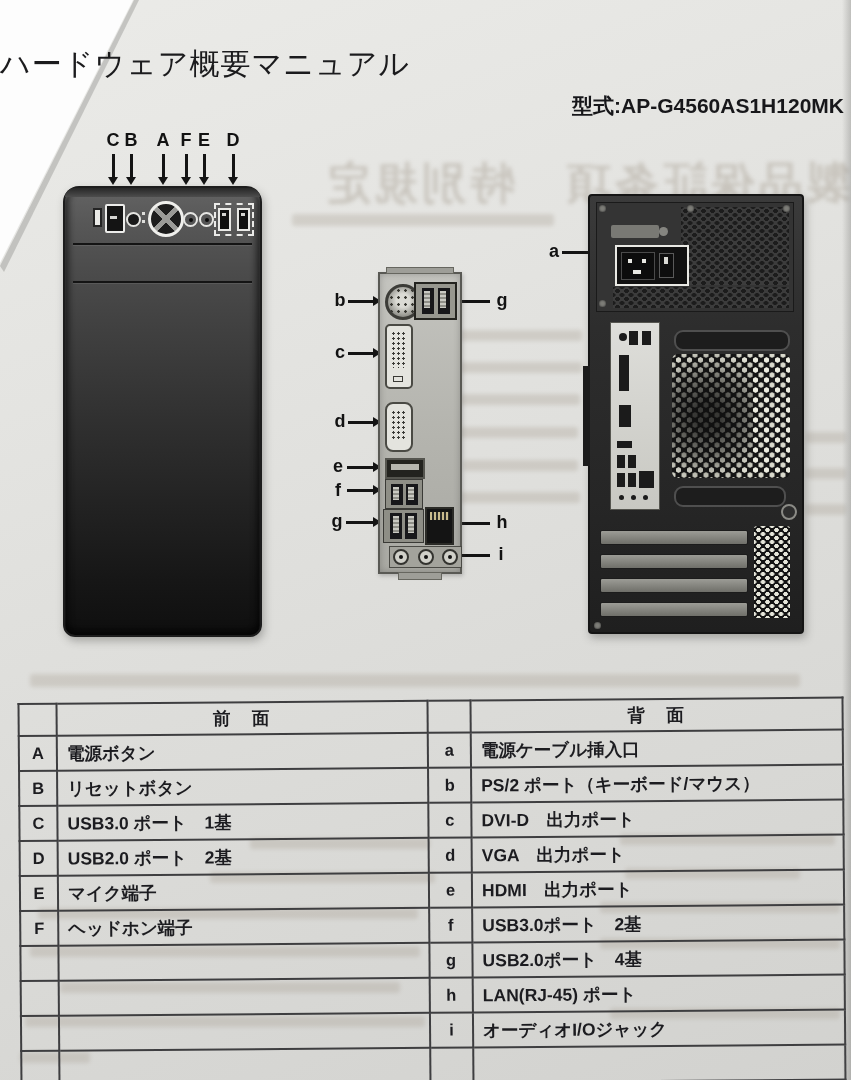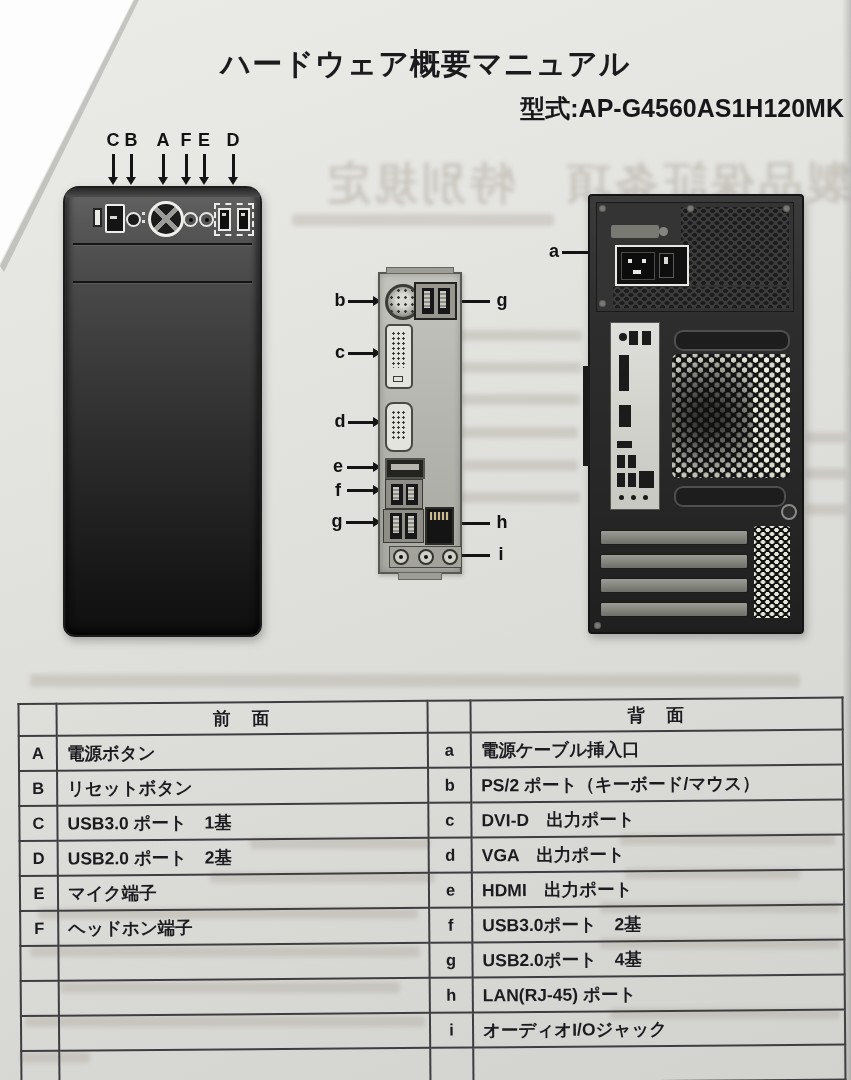--- a/index.html
+++ b/index.html
@@ -10,23 +10,23 @@
   }
   .page-edge-shadow{position:absolute;right:0;top:0;width:9px;height:100%;
     background:linear-gradient(90deg,transparent,rgba(90,90,88,0.28));}
   .corner-fold{position:absolute;left:0;top:0;width:140px;height:270px;
     clip-path:polygon(0 0,133px 0,0 263px);
     background:linear-gradient(118deg,#fdfdfd 50%,#f2f2f0 72%,#d9d9d6 96%);}
   .corner-crease{position:absolute;left:0;top:0;width:145px;height:278px;
     clip-path:polygon(134px 0,139px 0,4px 272px,0 266px);
     background:rgba(125,125,122,0.35);}
 
-  .page-title{position:absolute;top:24px;left:0;width:100%;text-align:center;
-    font-size:30px;font-weight:700;color:#1b1b1d;letter-spacing:1px;}
-  .model-line{position:absolute;top:92px;right:7px;font-size:25px;font-weight:700;color:#17171a;}
+  .page-title{position:absolute;top:24px;left:0;width:100%;text-align:left;
+    font-size:30px;font-weight:400;color:#1b1b1d;letter-spacing:1px;}
+  .model-line{position:absolute;top:92px;right:7px;font-size:21px;font-weight:700;color:#17171a;}
 
   
   .ghost-headline{position:absolute;top:154px;left:200px;width:650px;
     font-size:44px;font-weight:700;color:#a39a8d;opacity:0.42;
     transform:scaleX(-1);filter:blur(2px);letter-spacing:4px;white-space:nowrap;}
   .ghost-bar{position:absolute;height:11px;background:#a59c8f;opacity:0.30;
     filter:blur(2px);border-radius:3px;}
 
   
   .callout-letter{position:absolute;width:18px;text-align:center;

